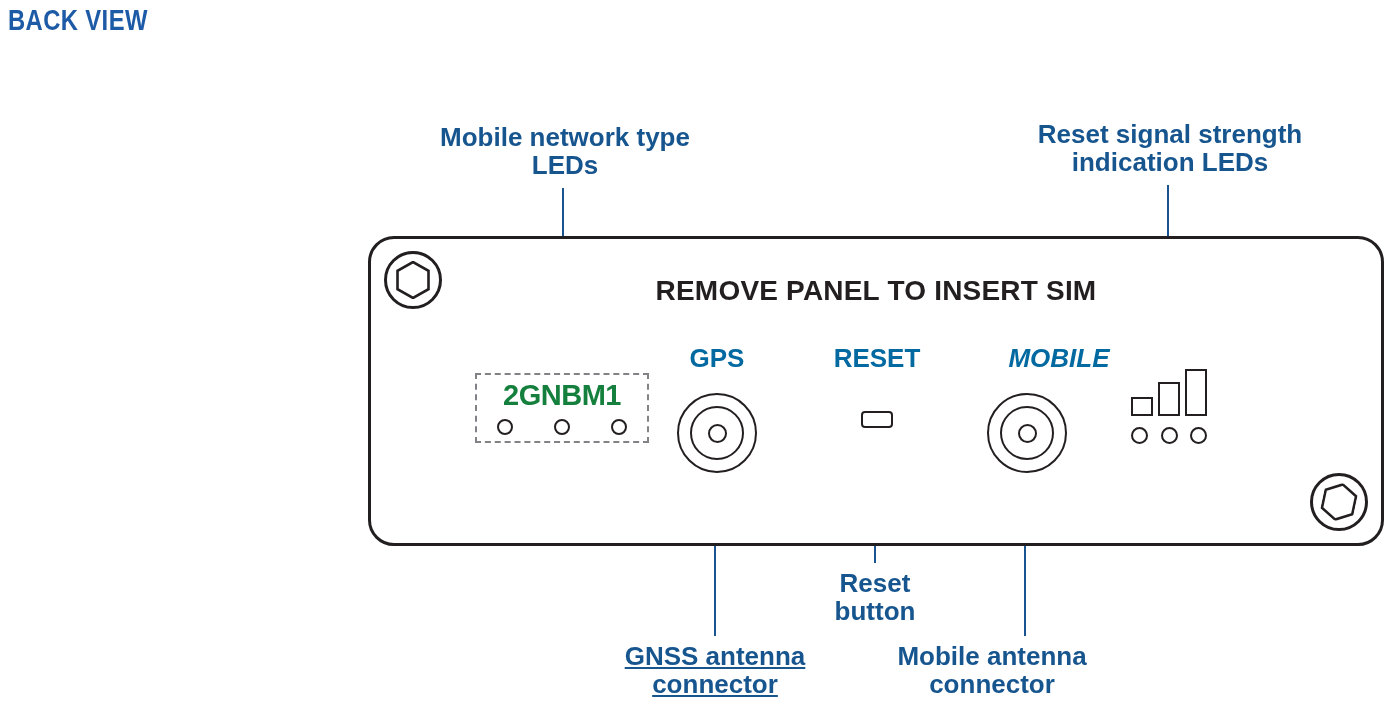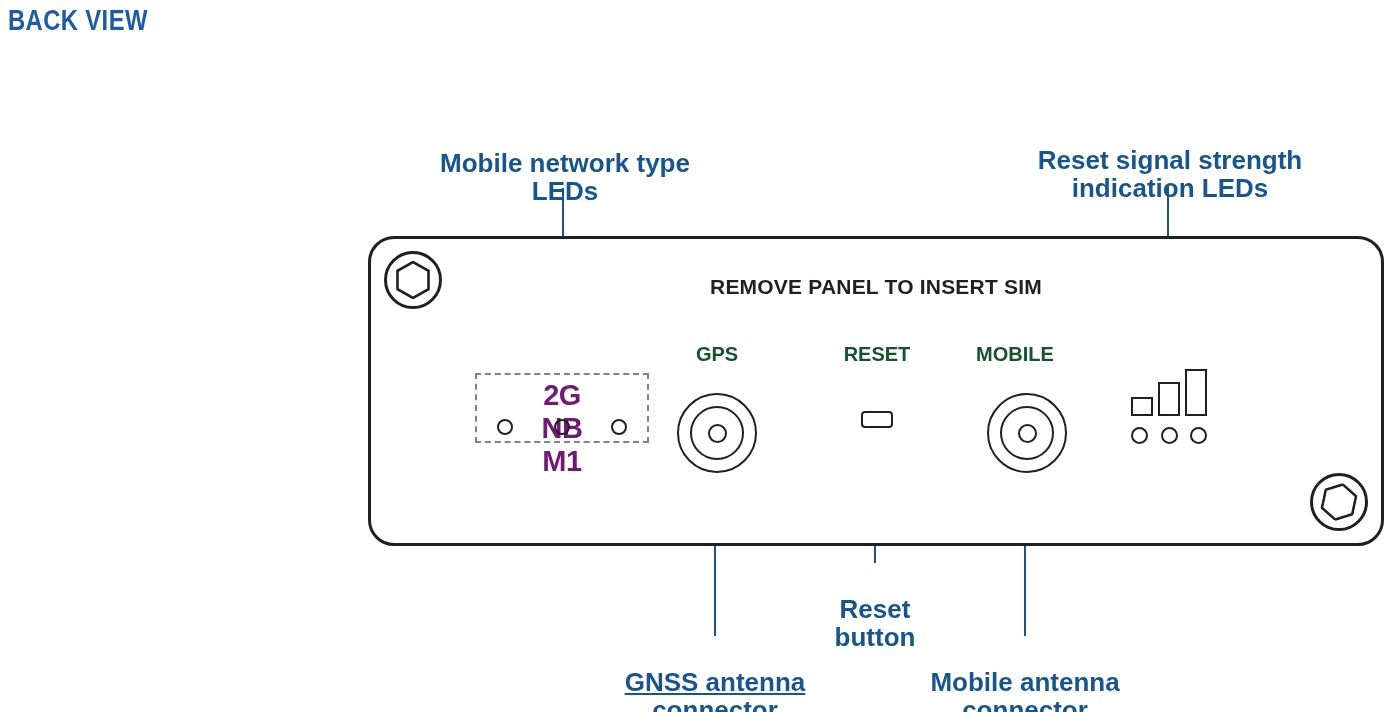--- a/index.html
+++ b/index.html
@@ -34,27 +34,26 @@
   
   .callout {
     position: absolute;
     color: #17558f;
     font-family: "Liberation Sans", sans-serif;
     font-size: 26px;
     font-weight: bold;
     line-height: 1.06;
     text-align: center;
     white-space: pre-line;
-    margin-top: 26px;
   }
   .callout.net-type   { left: 400px; top: 124px; width: 330px; }
   .callout.sig-str    { left: 1000px; top: 121px; width: 340px; }
   .callout.gnss       { left: 565px;  top: 643px; width: 300px; text-decoration: underline; }
   .callout.reset      { left: 765px;  top: 570px; width: 220px; }
-  .callout.mobile-ant { left: 885px;  top: 643px; width: 280px; }
+  .callout.mobile-ant { left: 852px;  top: 643px; width: 280px; }
 
   
   .leader {
     position: absolute;
     width: 2px;
     background: #1a5490;
   }
   .leader.net-type   { left: 562px;  top: 188px; height: 186px; }
   .leader.sig-str    { left: 1167px; top: 185px; height: 188px; }
   .leader.gnss       { left: 714px;  top: 470px; height: 166px; }
@@ -97,21 +96,21 @@
   .screw.bottom-right .hex { transform: rotate(12deg); }
 
   
   .panel-heading {
     position: absolute;
     left: 0;
     right: 0;
     top: 36px;
     text-align: center;
     font-family: "Liberation Sans", sans-serif;
-    font-size: 21px;
+    font-size: 28px;
     font-weight: bold;
     letter-spacing: 0.2px;
     color: #231f20;
   }
 
   
   .led-group {
     position: absolute;
     left: 104px;
     top: 134px;
@@ -122,52 +121,51 @@
   }
   .led-labels {
     position: absolute;
     left: 0; right: 0; top: 4px;
     display: flex;
     justify-content: center;
     align-items: center;
     font-family: "Liberation Sans", sans-serif;
     font-size: 29px;
     font-weight: bold;
-    color: #701a75;
+    color: #15803d;
     letter-spacing: -0.5px;
-    flex-direction: column;
   }
   .led-dots {
     position: absolute;
     left: 0; right: 0; top: 44px;
     display: flex;
     justify-content: space-around;
     align-items: center;
   }
   .dot {
     width: 16px;
     height: 16px;
     border: 2.5px solid #231f20;
     border-radius: 50%;
     box-sizing: border-box;
   }
 
   
   .conn-label {
     position: absolute;
     font-family: "Liberation Sans", sans-serif;
-    font-size: 20px;
-    font-weight: bold;
-    color: #14532d;
+    font-size: 26px;
+    font-weight: bold;
+    color: #0369a1;
     white-space: nowrap;
     transform: translateX(-50%);
   }
   .conn-label.gps    { left: 346px; top: 104px; }
   .conn-label.reset  { left: 506px; top: 104px; }
-  .conn-label.mobile { left: 644px; top: 104px; }
+  .conn-label.mobile { left: 688px; top: 104px; font-style: italic; }
 
   
   .coax {
     position: absolute;
     width: 80px;
     height: 80px;
     transform: translate(-50%, -50%);
   }
   .coax .ring-out,
   .coax .ring-mid,

